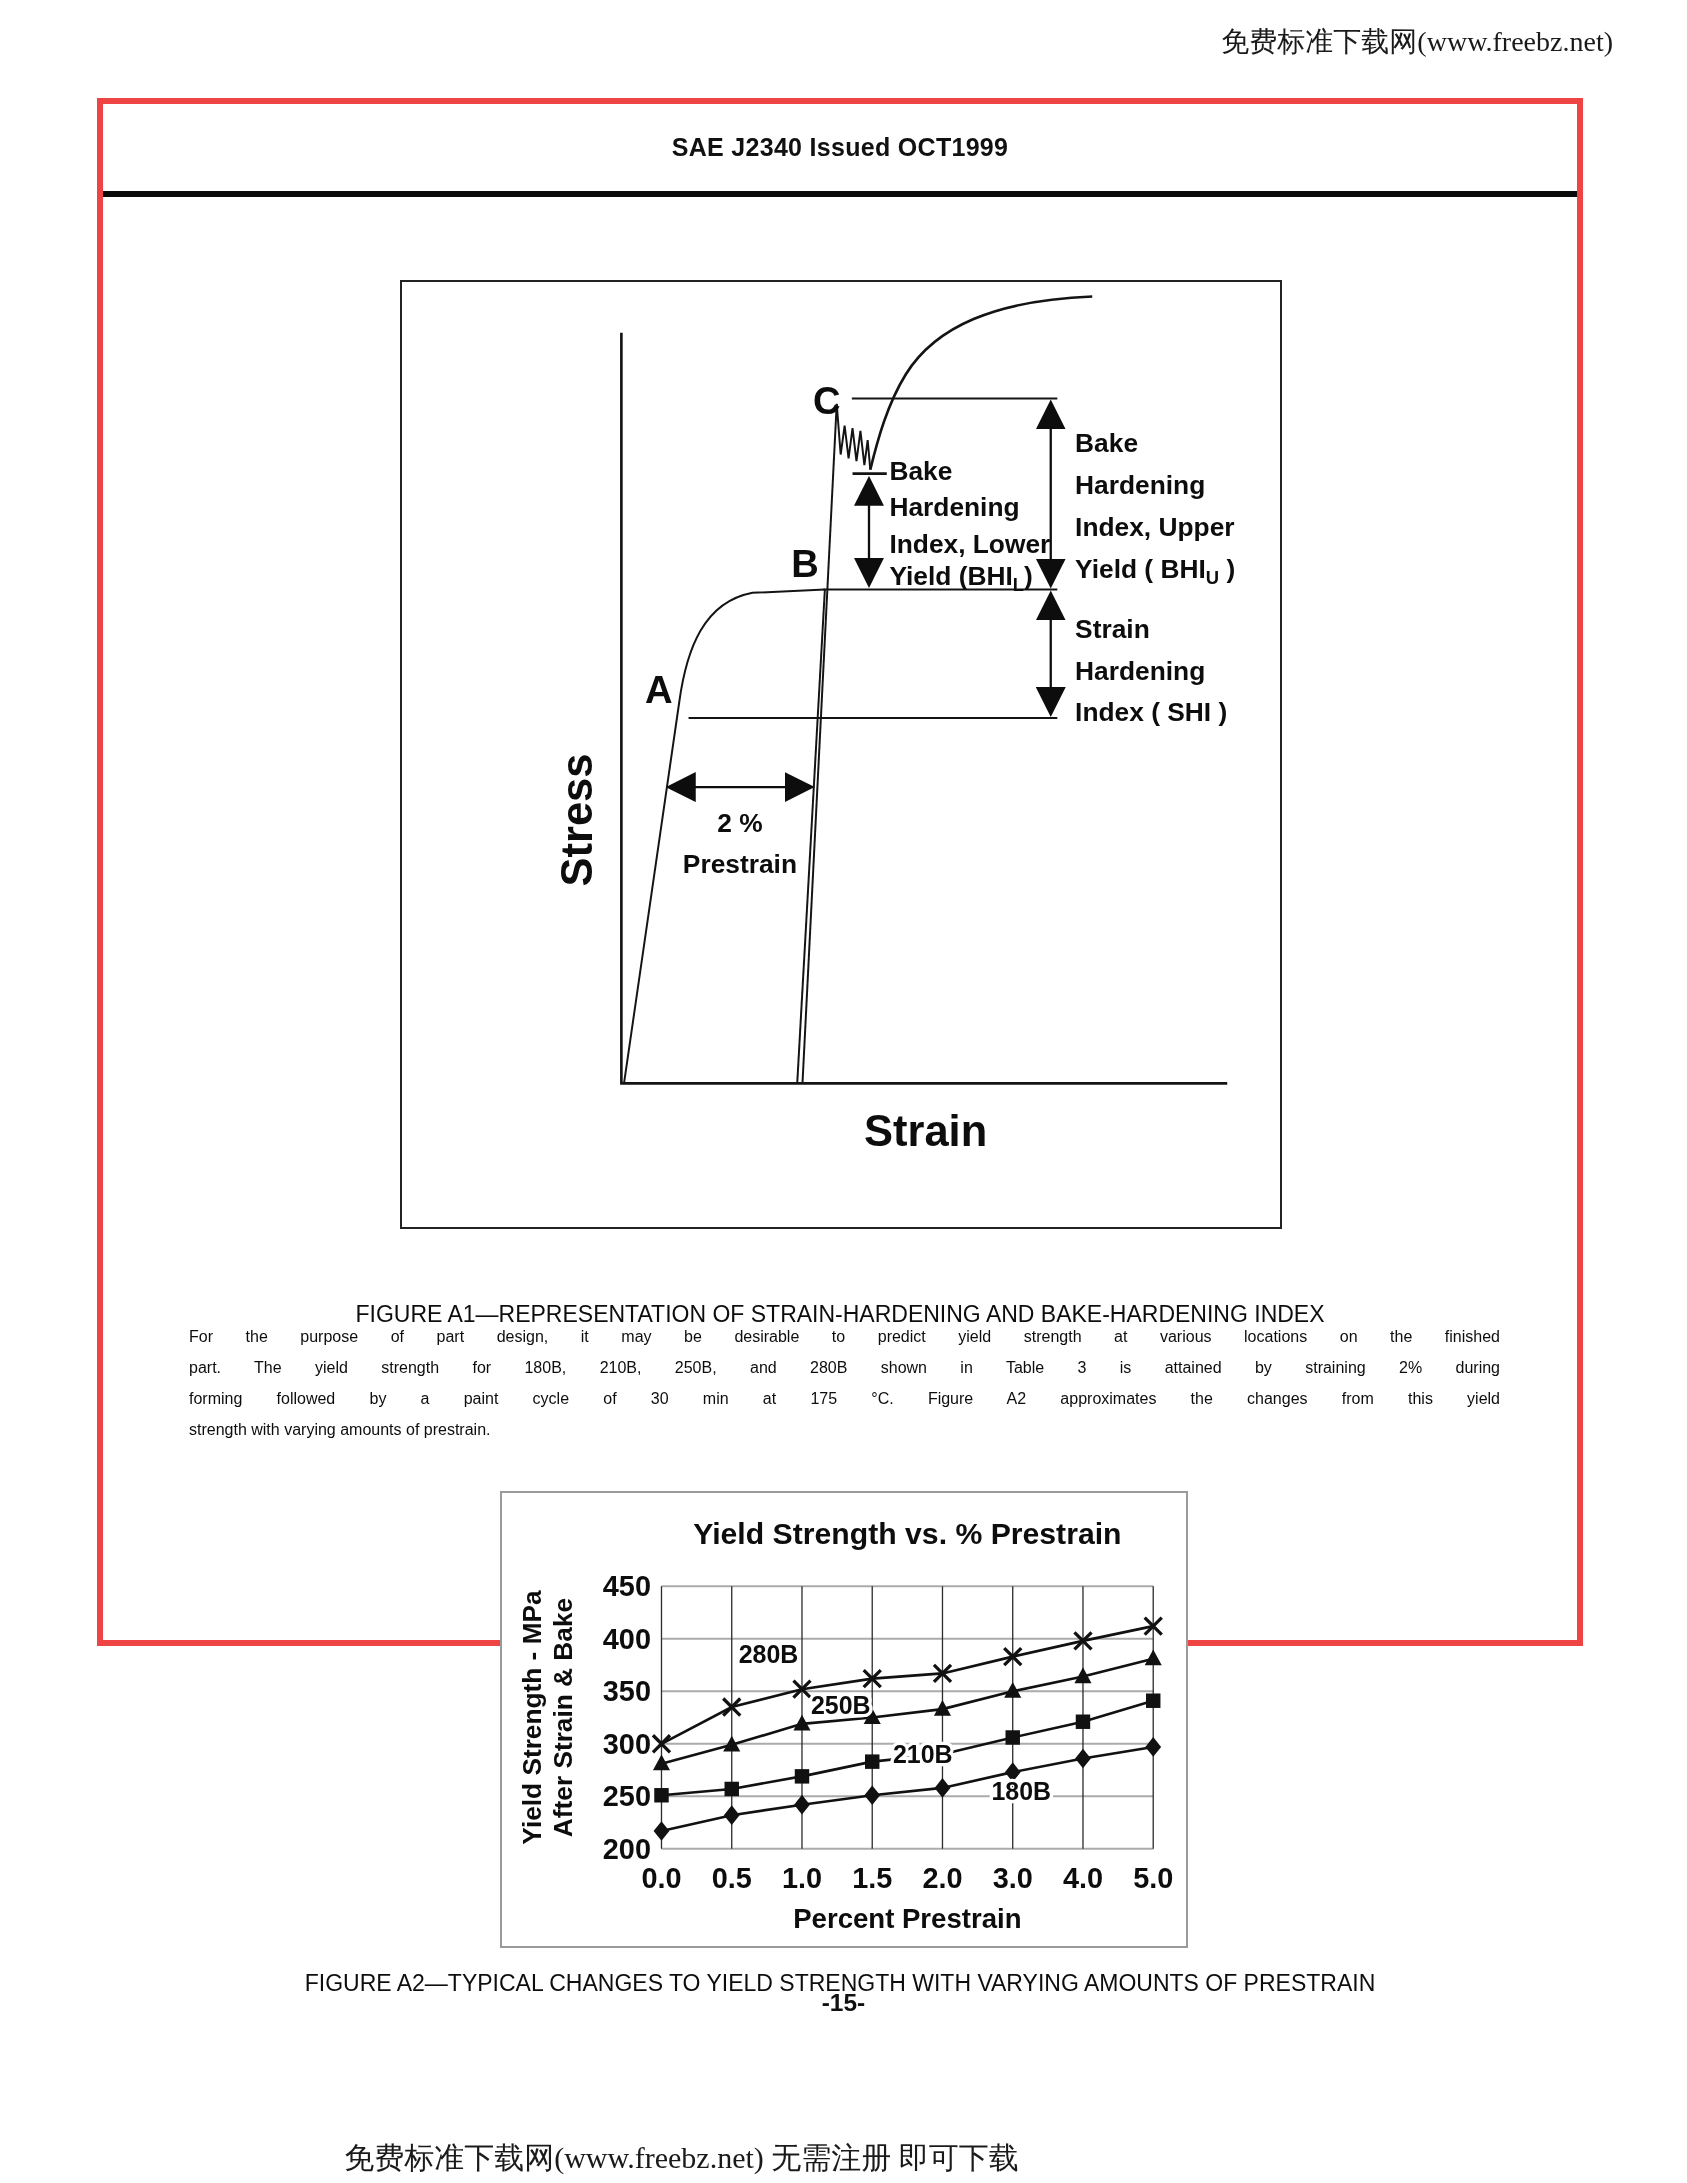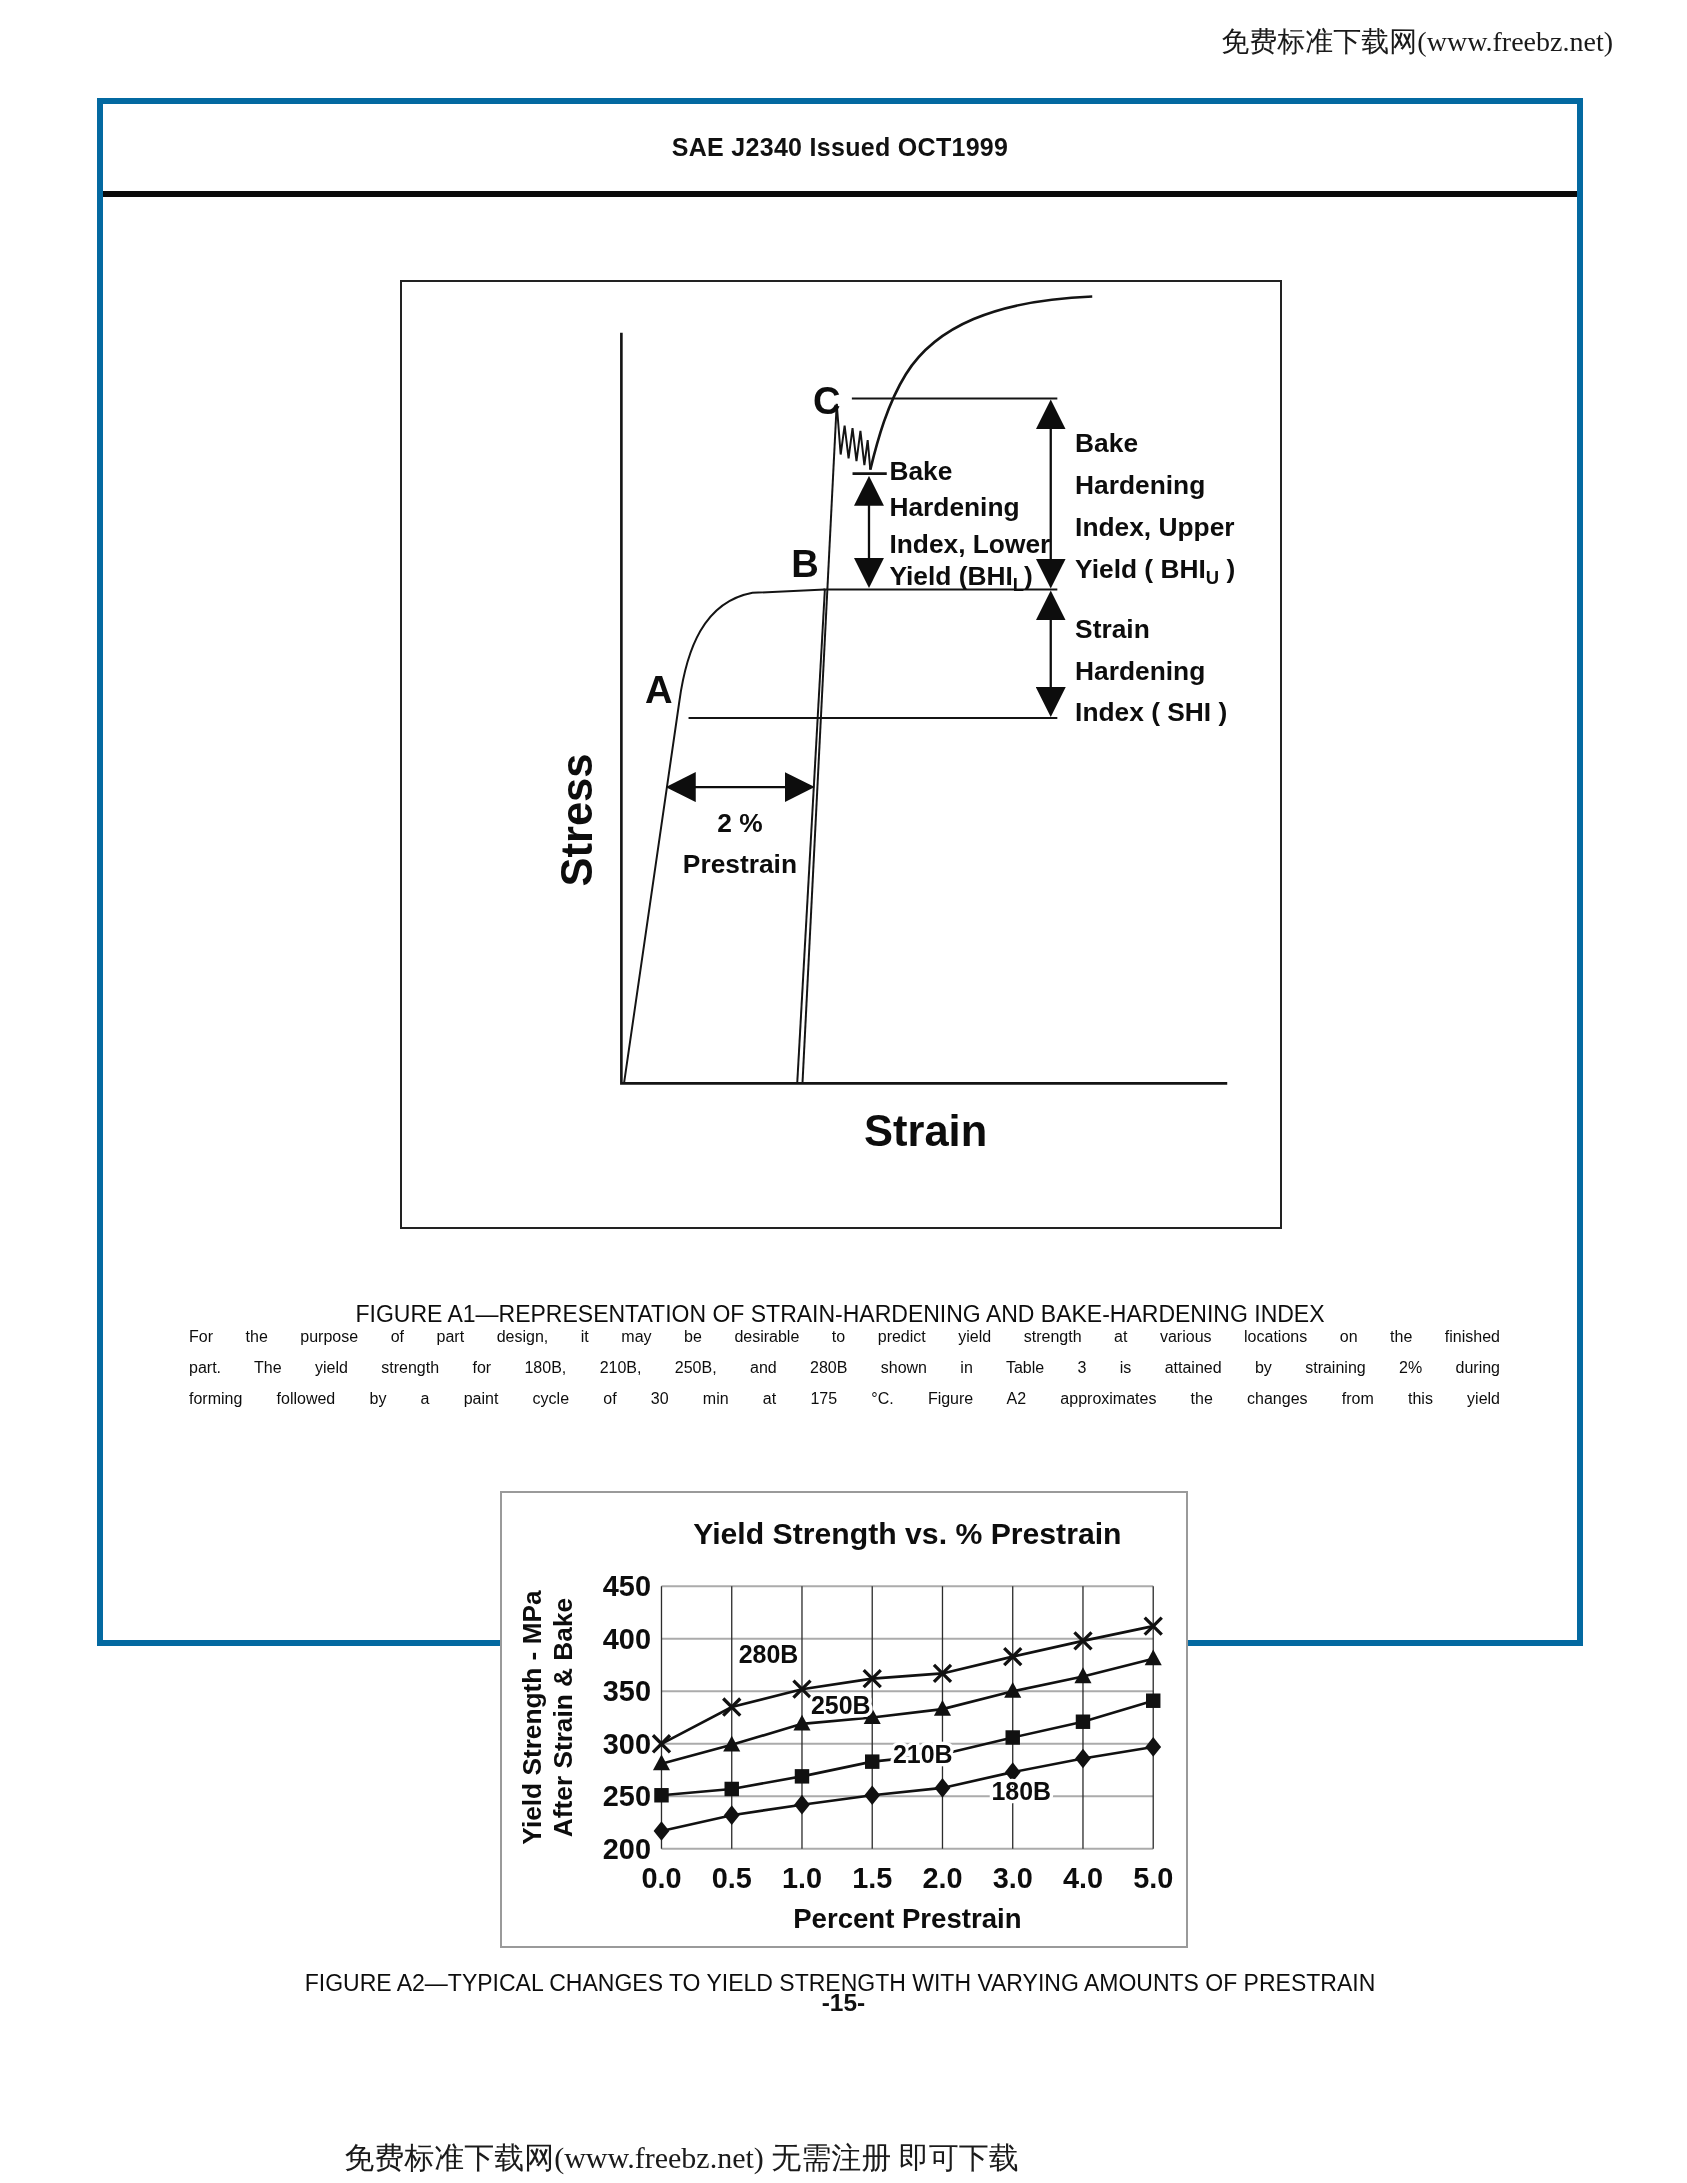--- a/index.html
+++ b/index.html
@@ -1,21 +1,21 @@
 <!DOCTYPE html>
 <html style="font-size:10.6px"><head>
 <meta charset="utf-8">
 <style>
   html,body{margin:0;padding:0;background:#fff;}
   .page{position:relative;width:1687px;height:2183px;background:#ffffff;
         font-family:"Liberation Sans",sans-serif;color:#111;overflow:hidden;}
   .abs{position:absolute;}
   .site-header{top:22.5px;right:74px;font-family:"Liberation Serif","DejaVu Serif",serif;
         font-size:28px;color:#1a1a1a;}
-  .frame{left:97px;top:98px;width:1486px;height:1548px;border:6px solid #0369a1;box-sizing:border-box;}
+  .frame{left:97px;top:98px;width:1486px;height:1548px;border:6px solid #ef4444;box-sizing:border-box;}
   .title-bar{left:0;top:0;width:100%;height:93px;border-bottom:6px solid #0a0a0a;box-sizing:border-box;
         display:flex;align-items:center;justify-content:center;}
   .doc-title{font-weight:bold;font-size:25px;letter-spacing:0.3px;}
   .fig1-box{left:400px;top:280px;width:882px;height:949px;border:2px solid #222;box-sizing:border-box;background:#fff;}
   .fig2-box{left:500px;top:1491px;width:688px;height:457px;border:2px solid #9a9a9a;box-sizing:border-box;background:#fff;}
   .caption{width:1486px;left:97px;text-align:center;font-size:23px;color:#0d0d0d;letter-spacing:0px;}
   .cap1{top:1261px;margin-top:40px;}
   .cap2{top:1970px;}
   .para{left:189px;top:1321px;width:1311px;font-size:16px;line-height:31px;color:#0d0d0d;}
   .para .jl{text-align:justify;text-align-last:justify;}
@@ -100,20 +100,21 @@
       </g>
     </svg>
   </div>
 
   <div class="abs caption cap1">FIGURE A1—REPRESENTATION OF STRAIN-HARDENING AND BAKE-HARDENING INDEX</div>
 
   <div class="abs para">
     <div class="jl">For the purpose of part design, it may be desirable to predict yield strength at various locations on the finished</div>
     <div class="jl">part.  The yield strength for 180B, 210B, 250B, and 280B shown in Table 3 is attained by straining 2% during</div>
     <div class="jl">forming followed by a paint cycle of 30 min at 175 °C.  Figure A2 approximates the changes from this yield</div>
+    <div class="ll">strength with varying amounts of prestrain.</div>
   </div>
 
   <div class="abs fig2-box">
     <svg id="chart-a2" width="100%" height="100%" viewBox="0 0 1040 690">
         <line x1="242" y1="542" x2="991" y2="542" stroke="#ababab" stroke-width="3"></line>
         <line x1="242" y1="462" x2="991" y2="462" stroke="#ababab" stroke-width="3"></line>
         <line x1="242" y1="382" x2="991" y2="382" stroke="#ababab" stroke-width="3"></line>
         <line x1="242" y1="302" x2="991" y2="302" stroke="#ababab" stroke-width="3"></line>
         <line x1="242" y1="222" x2="991" y2="222" stroke="#ababab" stroke-width="3"></line>
         <line x1="242" y1="142" x2="991" y2="142" stroke="#ababab" stroke-width="3"></line>

